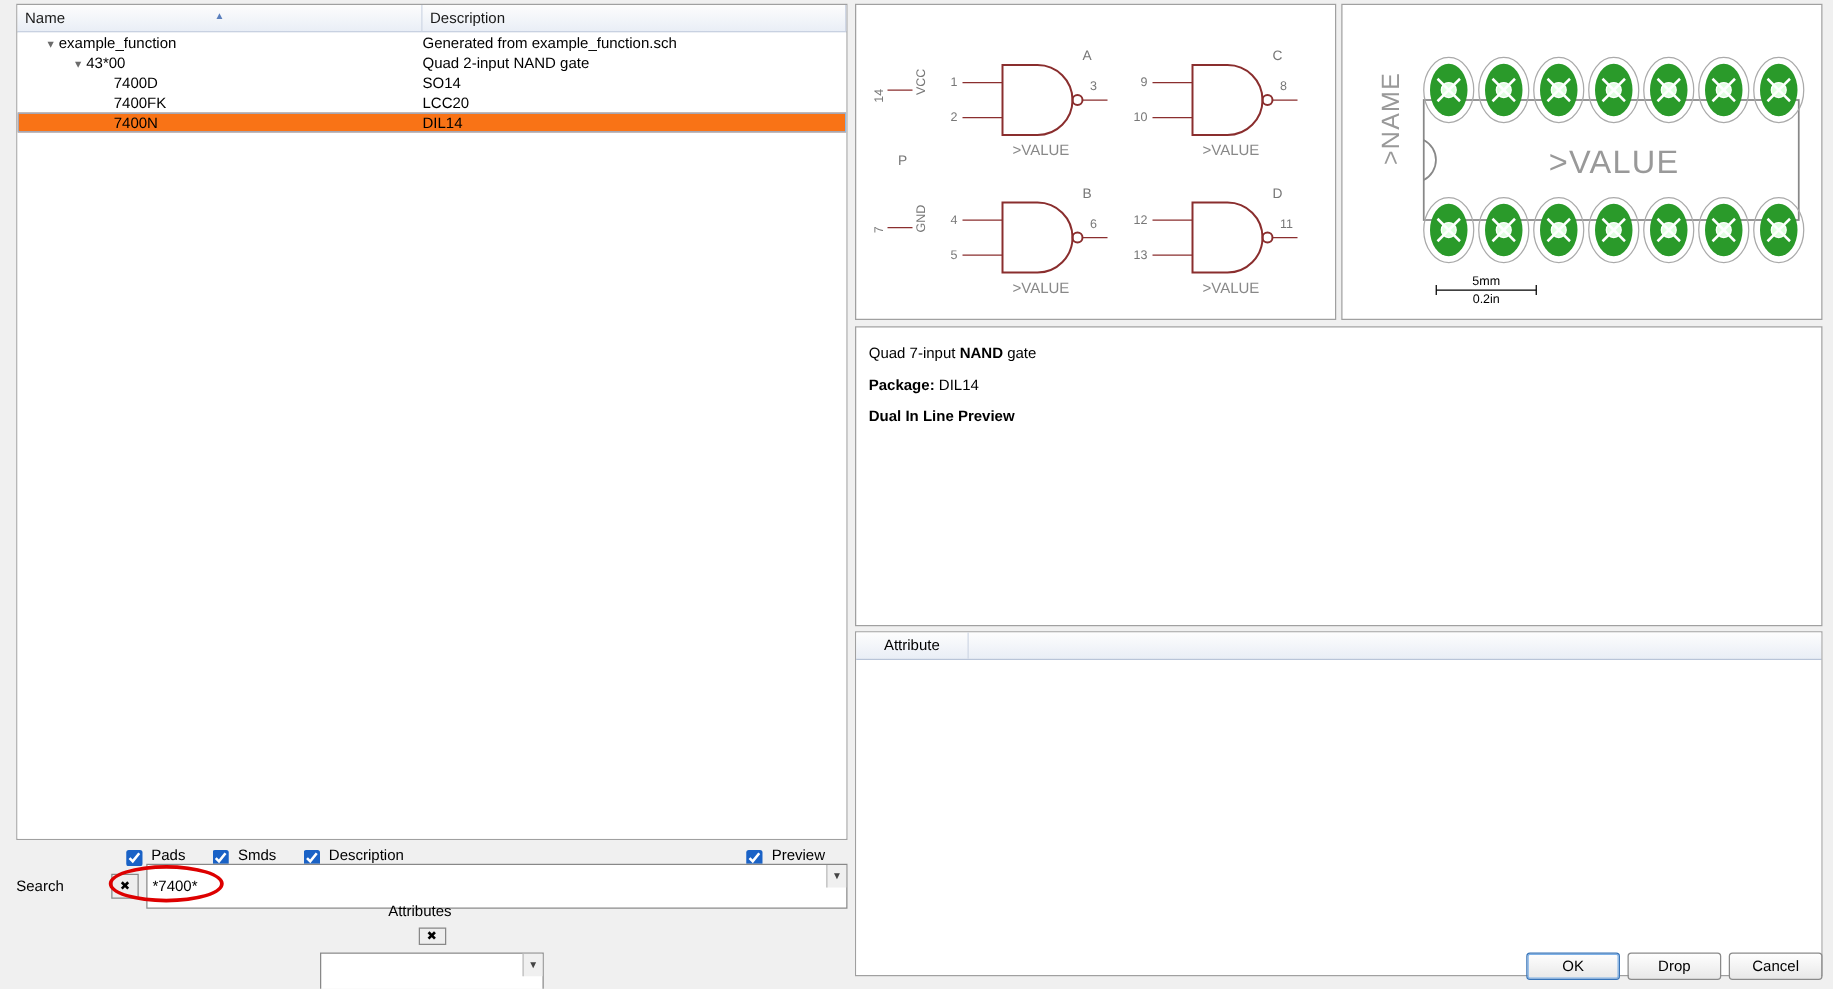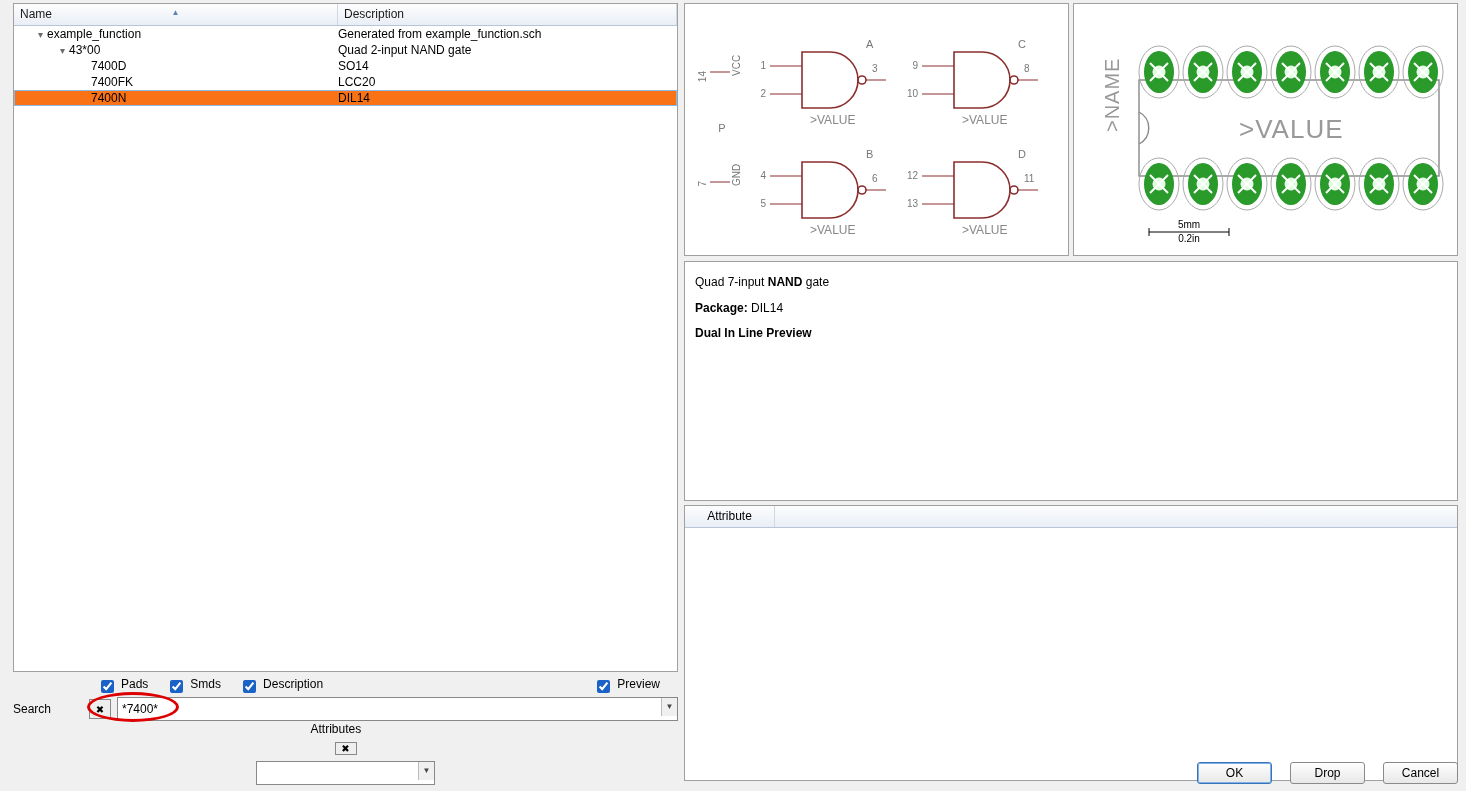--- a/index.html
+++ b/index.html
@@ -38,42 +38,42 @@
   .filter-row { position:absolute; left:13px; top:676px; width:665px; height:20px; display:flex; align-items:center; font-size:12px;}
   .filter-row label { margin-right:18px; display:flex; align-items:flex-start; gap:4px;}
   .filter-row .spacer { flex:1; }
   
   .search-row, .attr-row { position:absolute; left:13px; width:665px; height:22px; display:flex; align-items:center; gap:6px;}
   .search-row { top:698px; }
   .attr-row   { top:722px;flex-direction:column; }
   .row-label { width:70px; }
   .tiny-btn { width:22px; height:20px; border:1px solid #888; background:#eee; display:flex; align-items:center; justify-content:center; font-size:10px;}
   .combo { flex:1; position:relative; }
-  .combo input { width:100%; height:24px; border:1px solid #888; padding:1px 18px 1px 4px; font-family:inherit; font-size:12px; background:#fff;}
+  .combo input { width:100%; height:36px; border:1px solid #888; padding:1px 18px 1px 4px; font-family:inherit; font-size:12px; background:#fff;}
   .combo .dd { position:absolute; right:1px; top:1px; width:16px; height:18px; background:#f0f0f0; border-left:1px solid #bbb; text-align:center; font-size:8px; line-height:18px; color:#444; cursor:pointer;}
   .red-circle { position:absolute; left:87px; top:692px; width:92px; height:30px; border:3px solid #d00; border-radius:50% / 50%; pointer-events:none; }
 
   
   .sym-panel { left:684px; top:3px; width:385px; height:253px; display:flex; align-items:center; justify-content:center;}
   
   .fp-panel  { left:1073px; top:3px; width:385px; height:253px; display:flex; align-items:center; justify-content:center; position:absolute;}
 
   
   .desc-panel { left:684px; top:261px; width:774px; height:240px; padding:10px 10px; line-height:1.8; }
   .desc-panel p { margin:0 0 4px 0; }
 
   
   .av-panel { left:684px; top:505px; width:774px; height:276px;text-align:center; }
   .av-header { display:flex; height:22px; background: linear-gradient(#fdfdfd,#e9eef6); border-bottom:1px solid #b8c4d8;}
   .av-header .col { padding:3px 6px; border-right:1px solid #d0d7e5;}
   .col-attr { width:90px; } .col-val { flex:1; }
   .av-body { height:calc(100% - 22px); background:#fff; }
 
   
-  .btns { position:absolute; right:8px; top:762px; display:flex; gap:18px; }
+  .btns { position:absolute; right:8px; top:762px; display:flex; gap:6px; }
   .btn { width:75px; height:22px; border:1px solid #8a8a8a; background:linear-gradient(#fefefe,#e8e8e8); border-radius:3px; font-size:12px; cursor:pointer; }
   .btn.primary { border-color:#3874b8; box-shadow: 0 0 0 1px #7eb1e7 inset;}
   input[type=checkbox]{accent-color:#1a62c6; width:13px; height:13px;}
 </style>
 </head>
 <body>
 
 <div class="panel left-panel">
   <div class="tree-header">
     <div class="col col-name">

